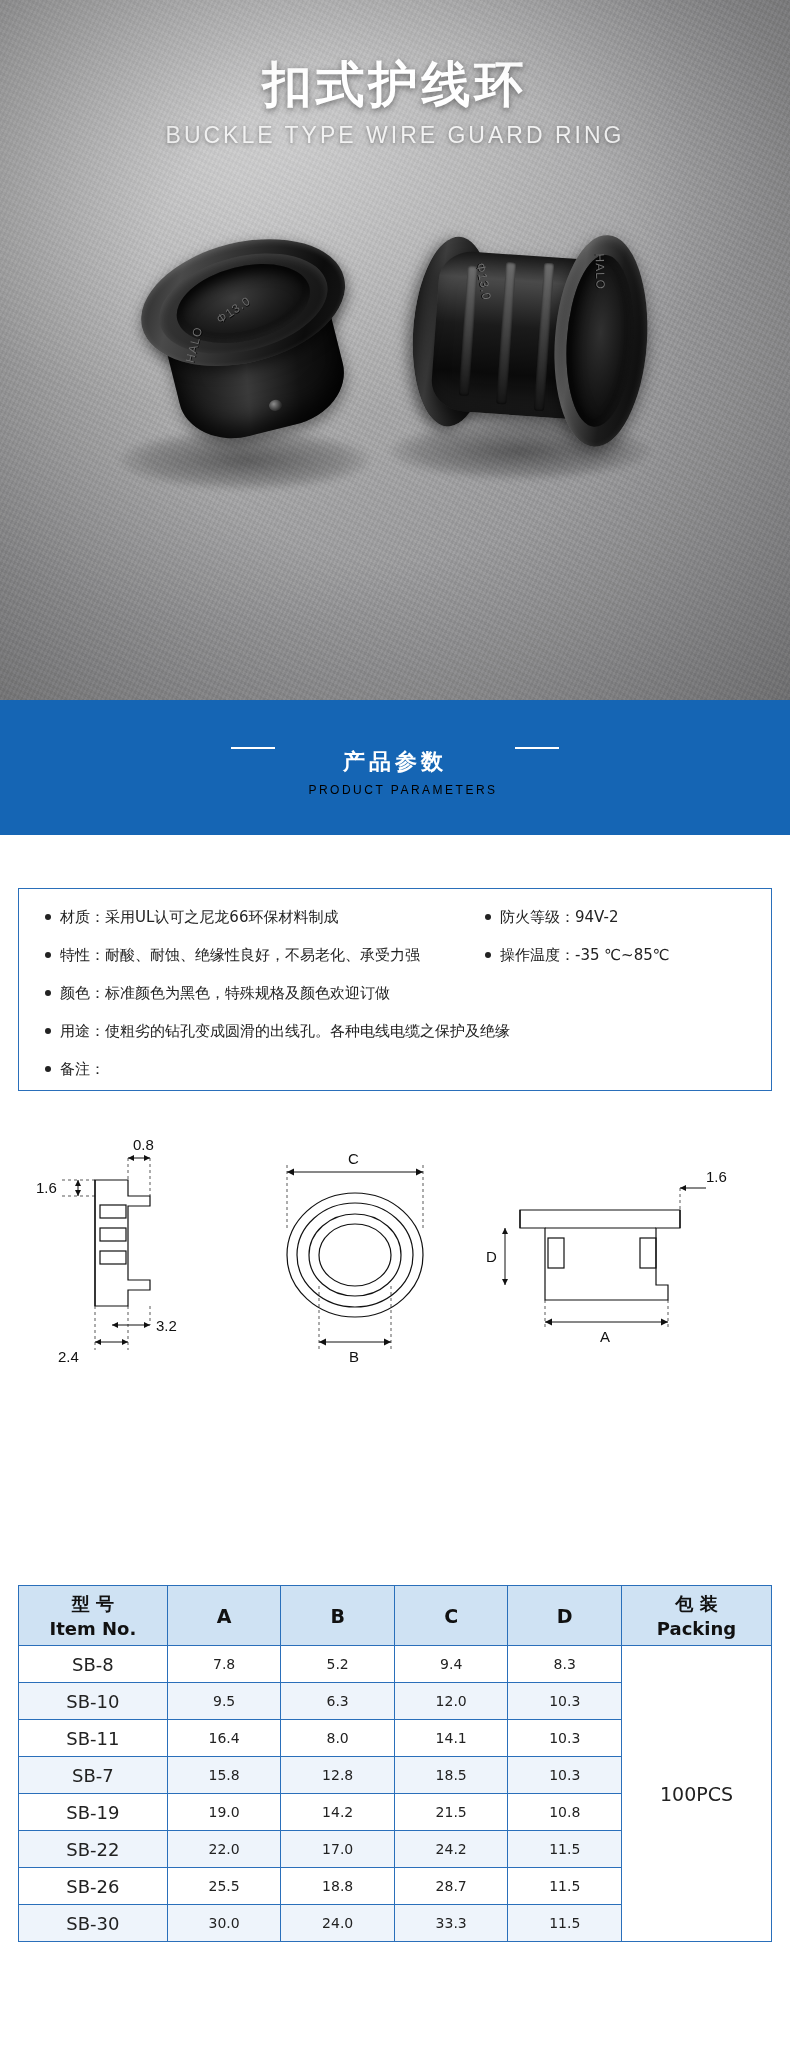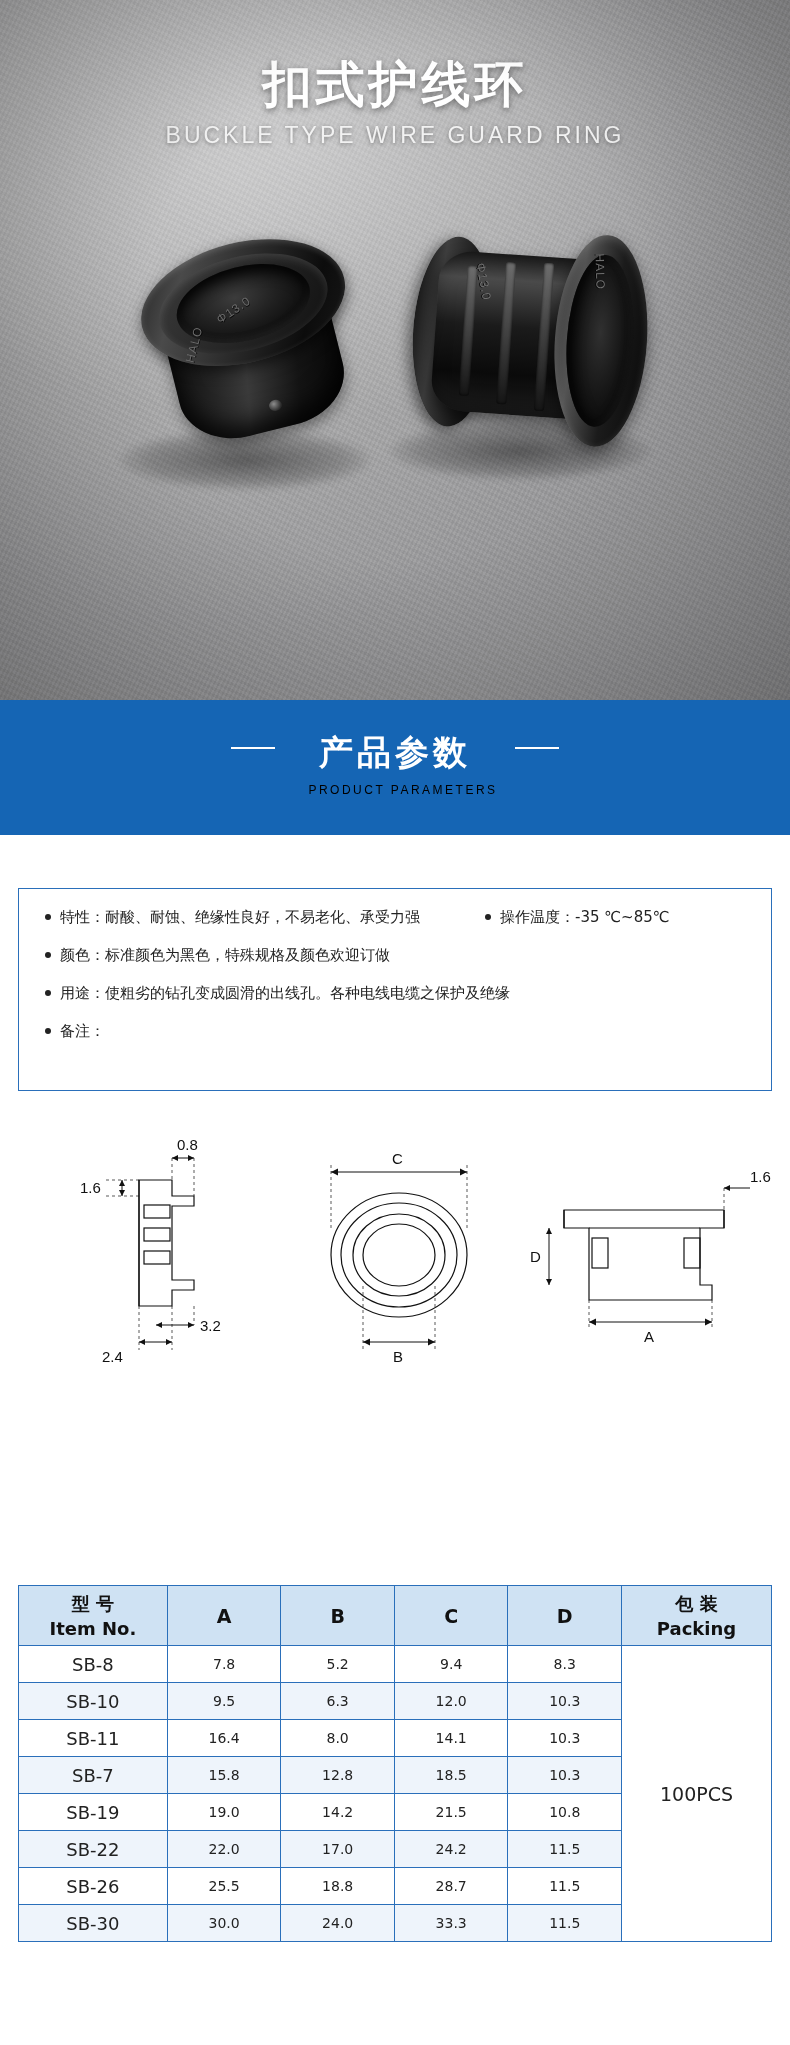--- a/index.html
+++ b/index.html
@@ -168,22 +168,22 @@
 
   
   .banner {
     position: relative;
     width: 790px; height: 135px;
     background: #1565b4;
     color: #fff;
     text-align: center;
   }
   .banner-title {
-    position: absolute; top: 30px; left: 0; width: 100%;
-    font-size: 34px; font-weight: bold; letter-spacing: 4px;
+    position: absolute; top: 47px; left: 0; width: 100%;
+    font-size: 22px; font-weight: bold; letter-spacing: 4px;
     font-family: "DejaVu Sans", "Liberation Sans", sans-serif;
   }
   .banner-sub {
     position: absolute; top: 83px; left: 8px; width: 100%;
     font-size: 12px; letter-spacing: 2.5px; color: #000000;
   }
   .dash { position: absolute; top: 47px; width: 44px; height: 2px; background: #ffffff; }
   .dash.l { left: 231px; }
   .dash.r { right: 231px; }
 
@@ -203,21 +203,21 @@
   .spec-col-a { width: 440px; display: flex; align-items: flex-start; }
   .spec-col-b { display: flex; align-items: flex-start; }
   .bullet {
     flex: 0 0 auto;
     width: 6px; height: 6px; border-radius: 50%;
     background: #222; margin: 7px 9px 0 0;
   }
   .spec-label { white-space: nowrap; }
 
   
-  .drawings { position: absolute; left: 0; top: 1110px; width: 652px; height: 350px; padding-left: 44px; }
+  .drawings { position: absolute; left: 0; top: 1110px; width: 652px; height: 350px; }
 
   
   .table-wrap { position: absolute; left: 18px; top: 1585px; width: 754px; }
   table { border-collapse: collapse; width: 754px; font-family: "DejaVu Sans", "Liberation Sans", sans-serif; }
   th, td { border: 1px solid #2a6fba; text-align: center; }
   thead th {
     background: #cfe2f3; color: #111; font-size: 19px; font-weight: bold; height: 60px;
   }
   thead th .two-line { display: block; line-height: 25px; font-size: 18px; }
   tbody td { height: 37px; font-size: 14px; }
@@ -275,20 +275,32 @@
 <div class="banner">
   <div class="dash l"></div>
   <div class="dash r"></div>
   <div class="banner-title">产品参数</div>
   <div class="banner-sub">PRODUCT PARAMETERS</div>
 </div>
 
 <div class="specbox">
   <div class="spec-list">
 
+    <div class="spec-row">
+      <div class="spec-col-a">
+        <span class="bullet"></span>
+        <span class="spec-label">材质：</span>
+        <span>采用UL认可之尼龙66环保材料制成</span>
+      </div>
+      <div class="spec-col-b">
+        <span class="bullet"></span>
+        <span class="spec-label">防火等级：</span>
+        <span>94V-2</span>
+      </div>
+    </div>
 
     <div class="spec-row">
       <div class="spec-col-a">
         <span class="bullet"></span>
         <span class="spec-label">特性：</span>
         <span>耐酸、耐蚀、绝缘性良好，不易老化、承受力强</span>
       </div>
       <div class="spec-col-b">
         <span class="bullet"></span>
         <span class="spec-label">操作温度：</span>

